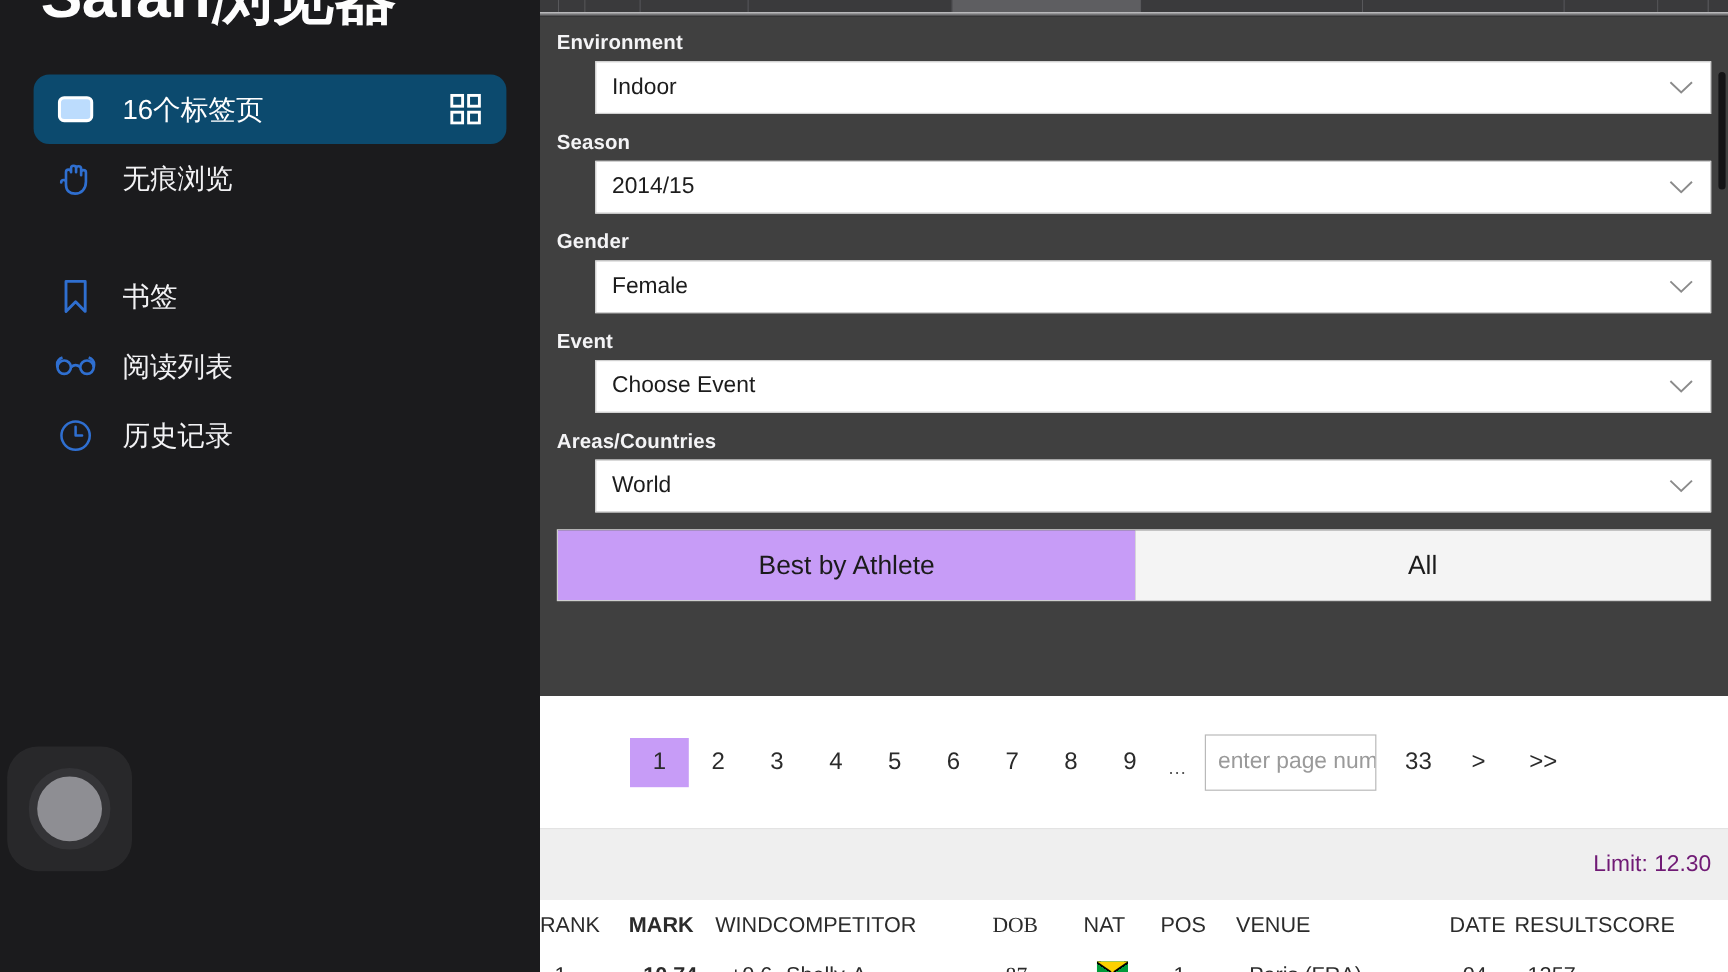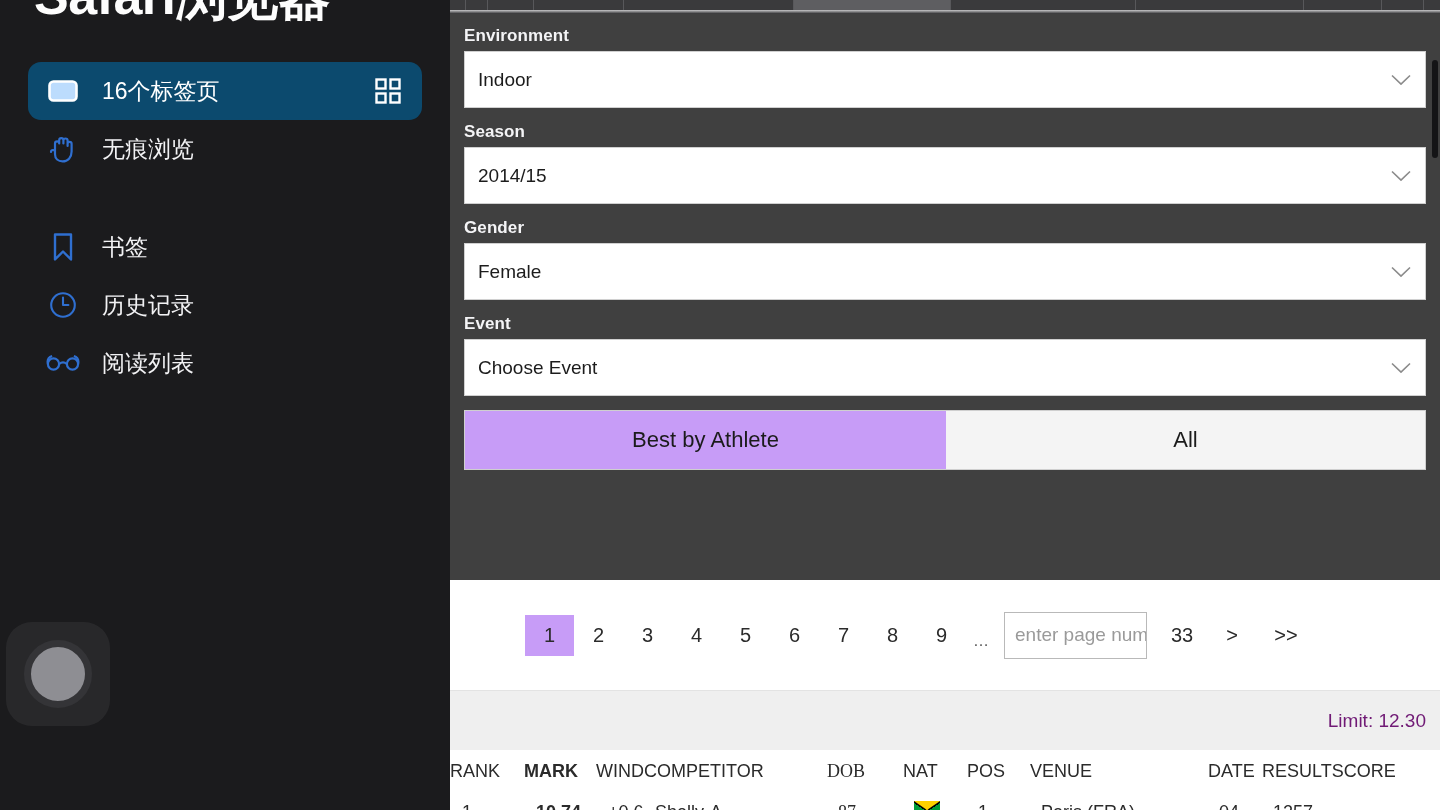--- a/index.html
+++ b/index.html
@@ -81,25 +81,25 @@
     background:#404040;
     padding:12px 14px 0 14px;
   }
   .field{ margin-bottom:14px; }
   .field-label{
     color:#f4f4f6; font-size:17px; font-weight:700;
     margin:0 0 5px 0; letter-spacing:0.1px;
   }
   .select{
     position:relative;
-    height:57px; background:#ffffff;
+    height:44px; background:#ffffff;
     border:1px solid #d0d0d0;
     display:flex; align-items:center;
     padding:0 44px 0 13px;
-    font-size:19px; color:#1c1c1c;
+    font-size:19px; color:#1c1c1c;margin-left:32px;
   }
   .chev{
     position:absolute; right:14px; top:50%;
     width:20px; height:11px;
     transform:translateY(-50%);
   }
   .chev svg{ display:block; }
 
   
   .toggle-row{
@@ -240,39 +240,39 @@
         <span class="sb-icon">
           <svg width="22" height="30" viewBox="0 0 22 30">
             <path d="M3 2.5 h16 v25 l-8 -8 l-8 8 z" fill="none" stroke="#2f6fd0" stroke-width="2.4" stroke-linejoin="round"></path>
           </svg>
         </span>
         <span class="sb-label">书签</span>
       </div>
 
       <div class="sb-item">
         <span class="sb-icon">
-          <svg width="28" height="28" viewBox="0 0 28 28">
-            <circle cx="14" cy="14" r="11.8" fill="none" stroke="#2f6fd0" stroke-width="2.1"></circle>
-            <path d="M14 6.6 V14 H19.4" fill="none" stroke="#2f6fd0" stroke-width="2.1" stroke-linecap="round" stroke-linejoin="round"></path>
-          </svg>
-        </span>
-        <span class="sb-label">历史记录</span>
-      </div>
-
-      <div class="sb-item">
-        <span class="sb-icon">
           <svg width="34" height="20" viewBox="0 0 34 20">
             <circle cx="7.5" cy="11" r="5.6" fill="none" stroke="#2f6fd0" stroke-width="2.2"></circle>
             <circle cx="26.5" cy="11" r="5.6" fill="none" stroke="#2f6fd0" stroke-width="2.2"></circle>
             <path d="M13.1 11 q3.9 -3.4 7.8 0" fill="none" stroke="#2f6fd0" stroke-width="2.2"></path>
             <path d="M1.9 11 q-1.4 -6 4.2 -8" fill="none" stroke="#2f6fd0" stroke-width="2.2"></path>
             <path d="M32.1 11 q1.4 -6 -4.2 -8" fill="none" stroke="#2f6fd0" stroke-width="2.2"></path>
           </svg>
         </span>
         <span class="sb-label">阅读列表</span>
+      </div>
+
+      <div class="sb-item">
+        <span class="sb-icon">
+          <svg width="28" height="28" viewBox="0 0 28 28">
+            <circle cx="14" cy="14" r="11.8" fill="none" stroke="#2f6fd0" stroke-width="2.1"></circle>
+            <path d="M14 6.6 V14 H19.4" fill="none" stroke="#2f6fd0" stroke-width="2.1" stroke-linecap="round" stroke-linejoin="round"></path>
+          </svg>
+        </span>
+        <span class="sb-label">历史记录</span>
       </div>
 
     </div>
 
     <div class="float-btn">
       <div class="ring"></div>
     </div>
   </aside>
 
   <section class="main">
@@ -334,20 +334,31 @@
         <div class="select">
           <span>Choose Event</span>
           <span class="chev">
             <svg width="20" height="11" viewBox="0 0 20 11">
                 <path d="M1 1 L10 9.6 L19 1" fill="none" stroke="#8b8b8b" stroke-width="1.6"></path>
               </svg>
           </span>
         </div>
       </div>
 
+      <div class="field">
+        <div class="field-label">Areas/Countries</div>
+        <div class="select">
+          <span>World</span>
+          <span class="chev">
+            <svg width="20" height="11" viewBox="0 0 20 11">
+                <path d="M1 1 L10 9.6 L19 1" fill="none" stroke="#8b8b8b" stroke-width="1.6"></path>
+              </svg>
+          </span>
+        </div>
+      </div>
 
       <div class="toggle-row">
         <div class="toggle t-left on">Best by Athlete</div>
         <div class="toggle t-right">All</div>
       </div>
 
       <div class="vscroll"></div>
     </div>
 
     <div class="results">

